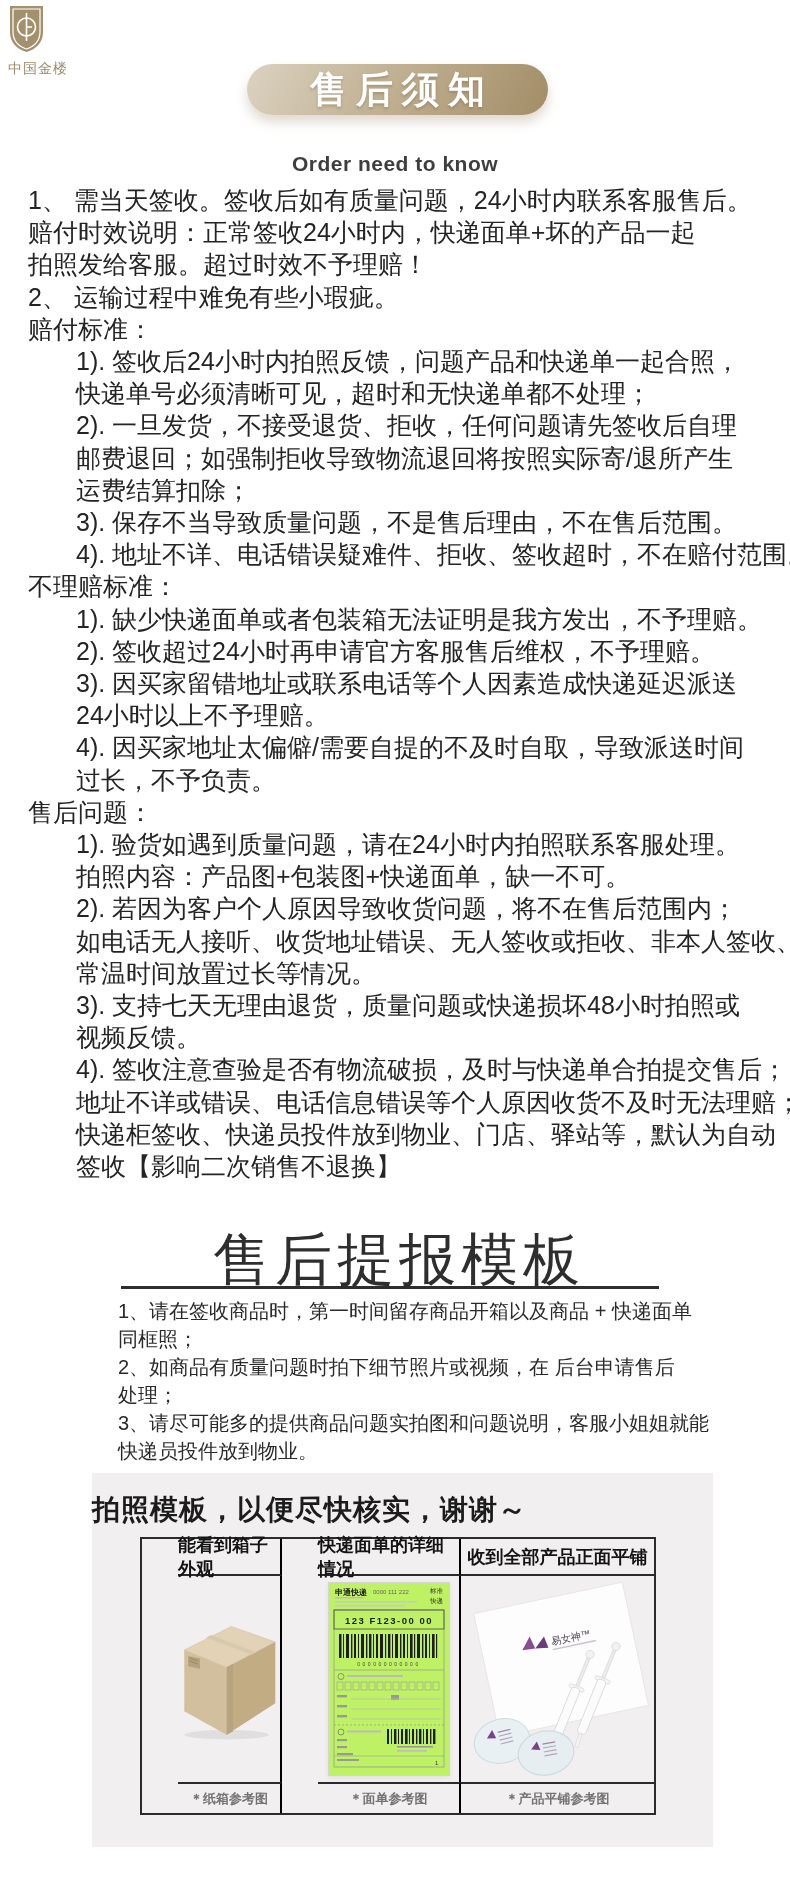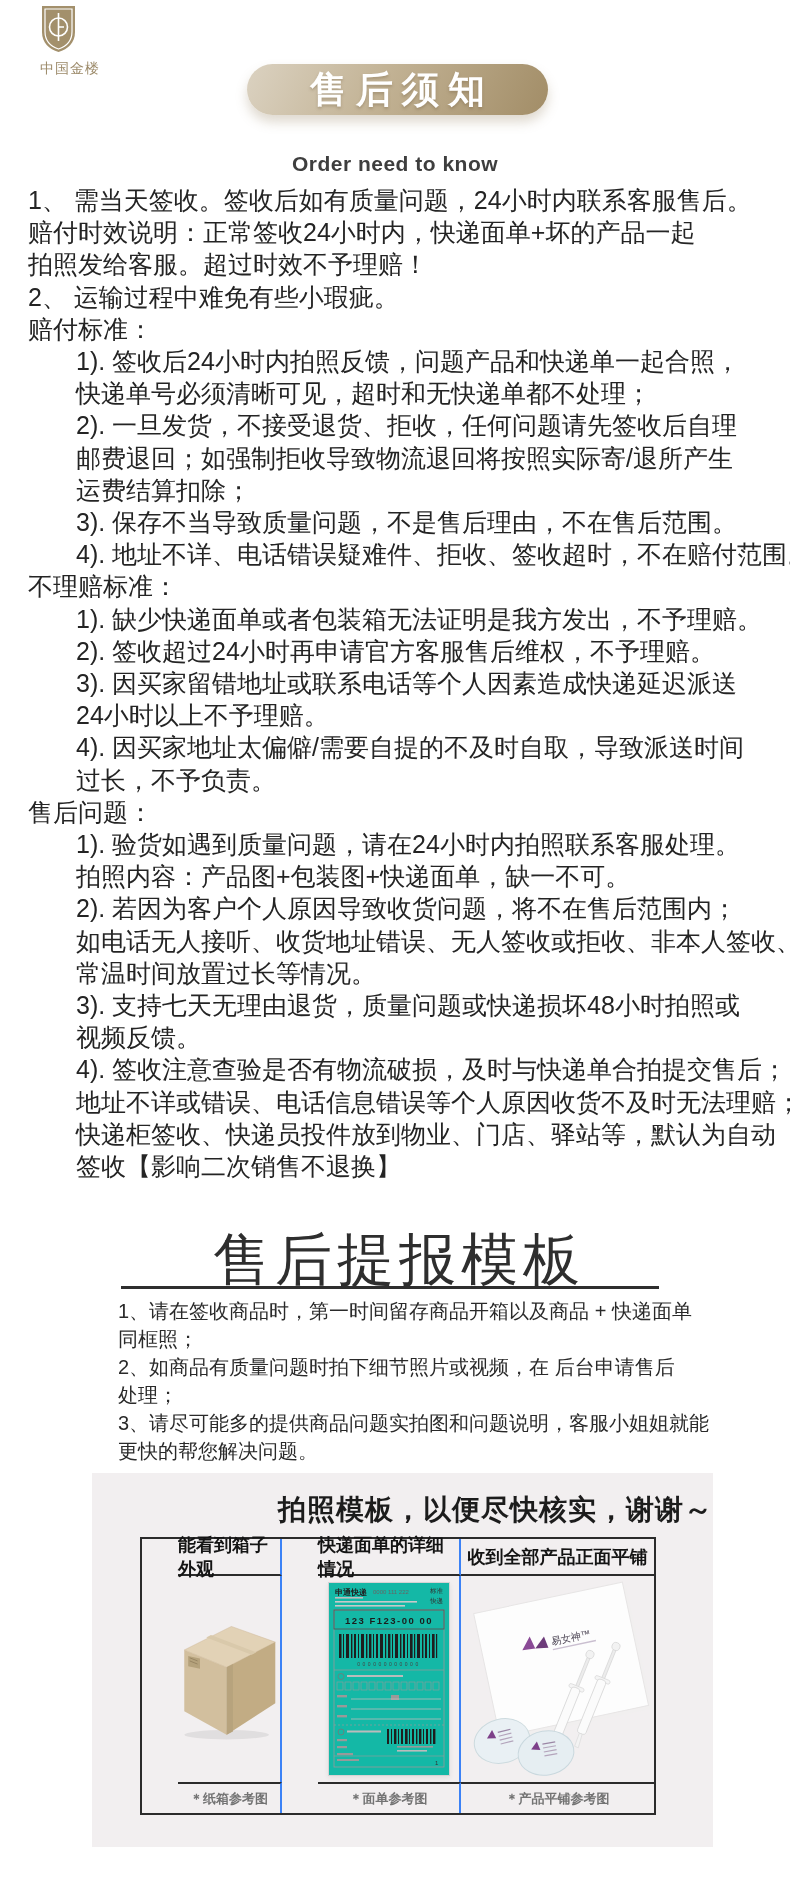--- a/index.html
+++ b/index.html
@@ -1,20 +1,20 @@
 <!DOCTYPE html>
 <html><head>
 <meta charset="utf-8">
 <style>
   html,body{margin:0;padding:0;background:#ffffff;}
   .page{position:relative;width:790px;height:1884px;background:#fff;overflow:hidden;
         font-family:"Liberation Sans","DejaVu Sans",sans-serif;color:#242424;}
 
   
-  .logo{position:absolute;left:8px;top:5px;width:90px;margin-left:32px;}
+  .logo{position:absolute;left:8px;top:5px;width:90px;}
   .logo-text{font-size:14px;color:#9c8a69;letter-spacing:1px;margin-top:3px;}
 
   
   .banner{position:absolute;left:247px;top:64px;width:301px;height:51px;border-radius:30px;
           background:linear-gradient(115deg,#dbd2c1 0%,#c2b294 45%,#a28d67 100%);
           box-shadow:0 7px 12px rgba(150,130,95,.30);
           display:flex;align-items:center;justify-content:center;}
   .banner-title{color:#fff;font-size:37px;font-weight:bold;letter-spacing:9px;padding-left:9px;
           text-shadow:0 2px 3px rgba(110,90,60,.35);}
   .subtitle{position:absolute;top:152px;left:0;width:100%;text-align:center;
@@ -27,32 +27,32 @@
 
   
   .tpl-title{position:absolute;top:1222px;left:4px;width:100%;text-align:center;
           font-size:57px;font-weight:500;color:#2e2e2e;letter-spacing:5px;}
   .tpl-rule{position:absolute;top:1286px;left:121px;width:538px;height:3px;background:#2e2e2e;}
   .steps{position:absolute;left:118px;top:1297px;font-size:20px;line-height:28px;
           color:#2a2a2a;white-space:nowrap;}
 
   
   .panel{position:absolute;left:92px;top:1473px;width:621px;height:374px;background:#f2eff0;}
-  .panel-title{position:absolute;top:18px;left:0;width:100%;text-align:right;
+  .panel-title{position:absolute;top:18px;left:0;width:100%;text-align:left;
           font-size:28px;font-weight:bold;color:#1c1c1c;letter-spacing:1px;}
   .ptable{position:absolute;left:48px;top:64px;display:grid;
           grid-template-columns:140px 179px 193px;grid-template-rows:37px 206px 31px;
           border:2px solid #2b2b2b;}
   .cell{display:flex;align-items:center;justify-content:center;}
-  .cell.b-r{border-right:2px solid #3b82f6;margin-left:36px;}
+  .cell.b-r{border-right:2px solid #000000;margin-left:36px;}
   .cell.h{border-bottom:2px solid #2b2b2b;font-size:18px;font-weight:bold;color:#141414;}
   .cell.img{position:relative;overflow:hidden;}
   .cell.cap{border-top:2px solid #2b2b2b;font-size:13px;font-weight:bold;color:#737373;}
 
-  .label-card{background:#14b8a6;border:1px solid #d6d3d4;box-shadow:0 2px 5px rgba(0,0,0,.07);}
+  .label-card{background:#bef264;border:1px solid #d6d3d4;box-shadow:0 2px 5px rgba(0,0,0,.07);}
   svg text{font-family:"Liberation Sans","DejaVu Sans",sans-serif;}
 </style>
 </head>
 <body>
 
 <div class="page">
 
   <div class="logo">
     <svg width="37" height="48" viewBox="0 0 37 48">
       <path d="M2 1 H35 V27 C35 38 28 44 18.5 47 C9 44 2 38 2 27 Z" fill="#a3906c"></path>
@@ -105,21 +105,21 @@
 
   <div class="tpl-title">售后提报模板</div>
   <div class="tpl-rule"></div>
   <div class="steps">
 
   <div class="sline">1、请在签收商品时，第一时间留存商品开箱以及商品 + 快递面单</div>
       <div class="sline">同框照；</div>
       <div class="sline">2、如商品有质量问题时拍下细节照片或视频，在 后台申请售后</div>
       <div class="sline">处理；</div>
       <div class="sline">3、请尽可能多的提供商品问题实拍图和问题说明，客服小姐姐就能</div>
-      <div class="sline">更快的帮您解决问题。</div>
+      <div class="sline">快递员投件放到物业。</div>
     </div>
 
   <div class="panel">
     <div class="panel-title">拍照模板，以便尽快核实，谢谢～</div>
 
     <div class="ptable">
 
       <div class="cell h b-r">能看到箱子外观</div>
       <div class="cell h b-r">快递面单的详细情况</div>
       <div class="cell h">收到全部产品正面平铺</div>

